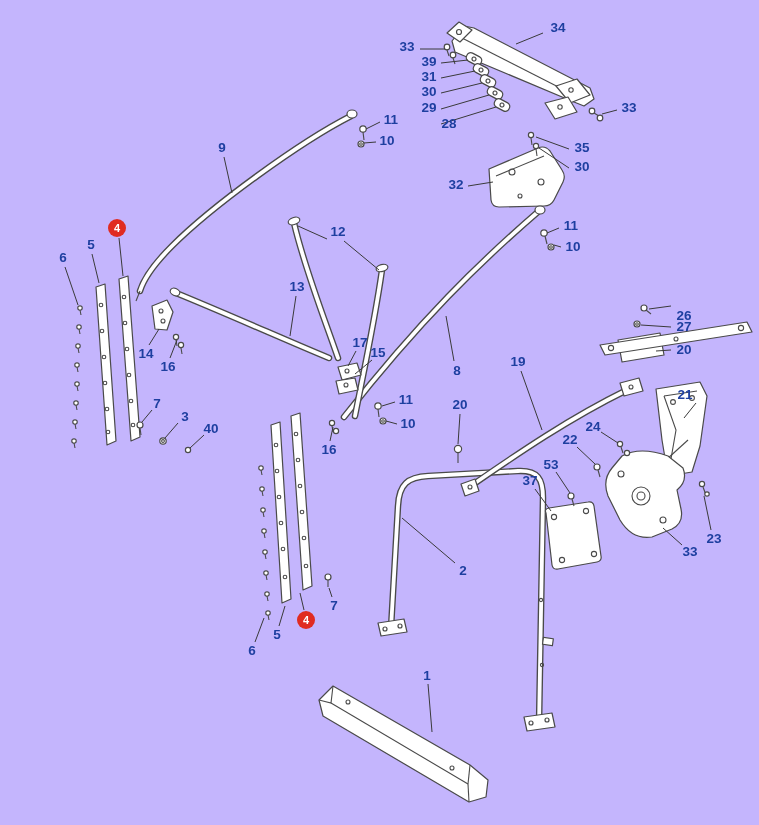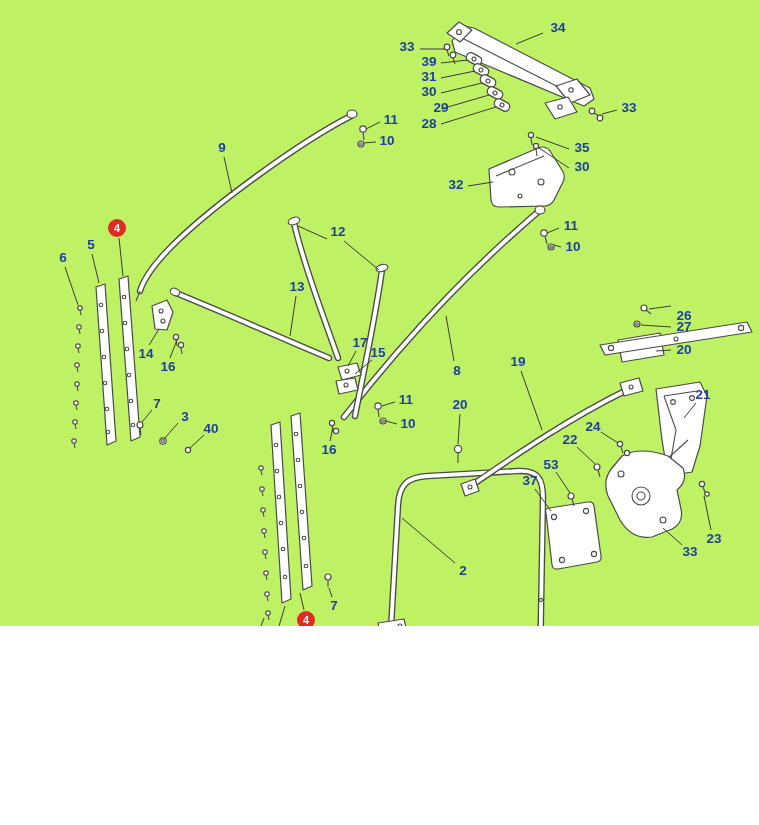--- a/index.html
+++ b/index.html
@@ -1,16 +1,16 @@
 <!DOCTYPE html>
 <html><head>
 <meta charset="utf-8">
 <style>
   html,body{margin:0;padding:0;background:#ffffff;}
-  .stage{position:relative;width:759px;height:626px;background:#bef264;overflow:hidden;
+  .stage{position:relative;width:759px;height:825px;background:#c4b5fd;overflow:hidden;
          font-family:"Liberation Sans",sans-serif;}
   .art{position:absolute;left:0;top:0;}
   .callout{position:absolute;transform:translate(-50%,-50%);color:#1e3fa0;font-weight:bold;
            font-size:13.5px;line-height:1;white-space:nowrap;user-select:none;}
   .badge{position:absolute;transform:translate(-50%,-50%);width:18px;height:18px;border-radius:50%;
          background:#e02b21;color:#ffffff;font-weight:bold;font-size:11px;display:flex;
          align-items:center;justify-content:center;cursor:pointer;}
   svg .to{stroke:#4a4a4a;stroke-width:6.5;fill:none;stroke-linecap:round;stroke-linejoin:round;}
   svg .ti{stroke:#ffffff;stroke-width:3.8;fill:none;stroke-linecap:round;stroke-linejoin:round;}
   svg .ln{stroke:#4a4a4a;stroke-width:1.1;fill:none;}
@@ -392,22 +392,22 @@
     <line class="ldr" x1="119" y1="238" x2="123" y2="276"></line>
     <line class="ldr" x1="304" y1="610" x2="300" y2="593"></line>
   </g>
 </svg>
 
 <div class="callout" style="left:558px;top:28px">34</div>
 <div class="callout" style="left:407px;top:47px">33</div>
 <div class="callout" style="left:429px;top:62px">39</div>
 <div class="callout" style="left:429px;top:77px">31</div>
 <div class="callout" style="left:429px;top:92px">30</div>
-<div class="callout" style="left:441px;top:108px">29</div>
-<div class="callout" style="left:429px;top:124px">28</div>
+<div class="callout" style="left:429px;top:108px">29</div>
+<div class="callout" style="left:449px;top:124px">28</div>
 <div class="callout" style="left:629px;top:108px">33</div>
 <div class="callout" style="left:391px;top:120px">11</div>
 <div class="callout" style="left:387px;top:141px">10</div>
 <div class="callout" style="left:582px;top:148px">35</div>
 <div class="callout" style="left:582px;top:167px">30</div>
 <div class="callout" style="left:456px;top:185px">32</div>
 <div class="callout" style="left:222px;top:148px">9</div>
 <div class="callout" style="left:571px;top:226px">11</div>
 <div class="callout" style="left:573px;top:247px">10</div>
 <div class="callout" style="left:338px;top:232px">12</div>
@@ -416,21 +416,21 @@
 <div class="callout" style="left:297px;top:287px">13</div>
 <div class="callout" style="left:684px;top:316px">26</div>
 <div class="callout" style="left:684px;top:327px">27</div>
 <div class="callout" style="left:684px;top:350px">20</div>
 <div class="callout" style="left:146px;top:354px">14</div>
 <div class="callout" style="left:168px;top:367px">16</div>
 <div class="callout" style="left:360px;top:343px">17</div>
 <div class="callout" style="left:378px;top:353px">15</div>
 <div class="callout" style="left:457px;top:371px">8</div>
 <div class="callout" style="left:518px;top:362px">19</div>
-<div class="callout" style="left:703px;top:395px">21</div>
+<div class="callout" style="left:685px;top:395px">21</div>
 <div class="callout" style="left:157px;top:404px">7</div>
 <div class="callout" style="left:185px;top:417px">3</div>
 <div class="callout" style="left:211px;top:429px">40</div>
 <div class="callout" style="left:406px;top:400px">11</div>
 <div class="callout" style="left:408px;top:424px">10</div>
 <div class="callout" style="left:329px;top:450px">16</div>
 <div class="callout" style="left:460px;top:405px">20</div>
 <div class="callout" style="left:593px;top:427px">24</div>
 <div class="callout" style="left:570px;top:440px">22</div>
 <div class="callout" style="left:551px;top:465px">53</div>

